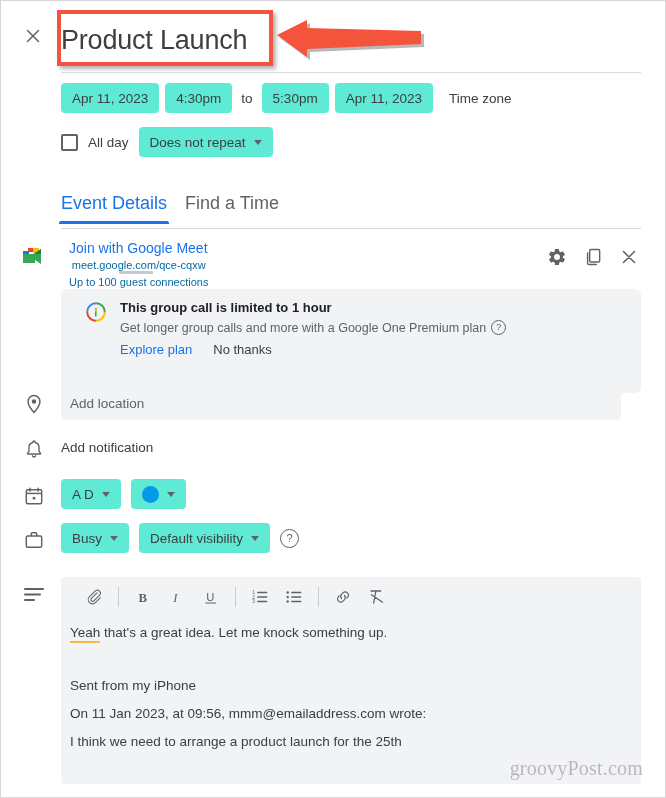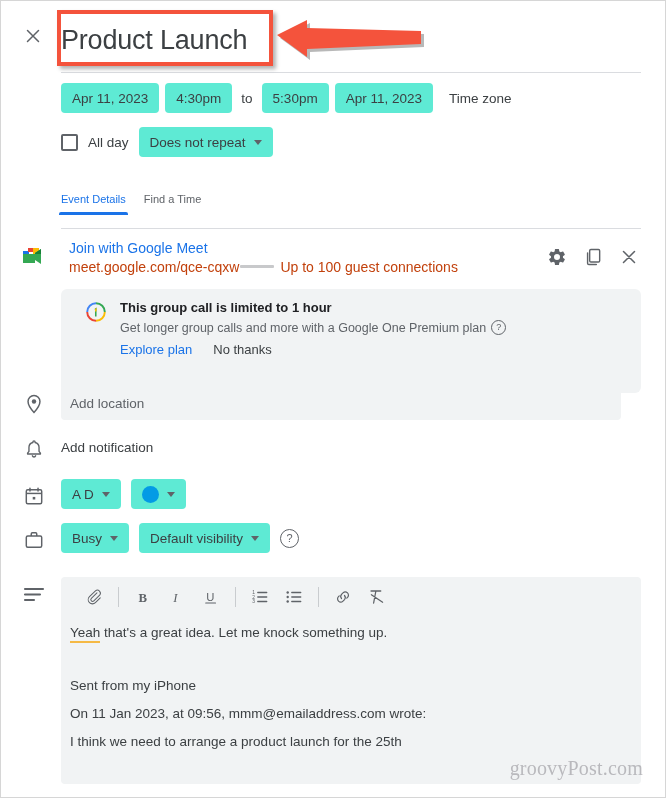--- a/index.html
+++ b/index.html
@@ -93,21 +93,21 @@
     border-left:4px solid transparent;border-right:4px solid transparent;
     border-top:5px solid #5f6368;
   }
 
   
   .tabs{
     position:absolute;left:60px;top:192px;
     display:flex;align-items:flex-end;gap:18px;
   }
   .tab{
-    font-size:11px;padding-bottom:10px;cursor:pointer;color:#5f6368;
+    font-size:18px;padding-bottom:10px;cursor:pointer;color:#5f6368;
     position:relative;
   }
   .tab.active{color:#1a73e8;font-weight:500;}
   .tab.active:after{
     content:"";position:absolute;left:-2px;right:-2px;bottom:0;height:3px;
     background:#1a73e8;border-radius:2px 2px 0 0;
   }
   .tabs-rule{
     position:absolute;left:60px;top:227px;width:580px;height:1px;background:#dadce0;
   }
@@ -118,22 +118,22 @@
   }
 
   
   .meet-icon{position:absolute;left:20px;top:245px;width:26px;height:22px;}
   .meet-link{
     position:absolute;left:68px;top:239px;
     font-size:14px;color:#1a73e8;font-weight:500;cursor:pointer;
   }
   .meet-url{
     position:absolute;left:68px;top:258px;
-    font-size:14px;color:#c2410c;
-    display:flex;align-items:center;gap:0;
+    font-size:11px;color:#0369a1;
+    display:flex;align-items:center;gap:0;flex-direction:column;
   }
   .redact{
     display:inline-block;width:34px;height:3px;background:#c8c9cb;
     margin:0 6px 2px 1px;border-radius:1px;
     filter:blur(0.7px);
   }
   .meet-actions{
     position:absolute;right:26px;top:246px;
     display:flex;align-items:center;gap:16px;color:#5f6368;
   }

